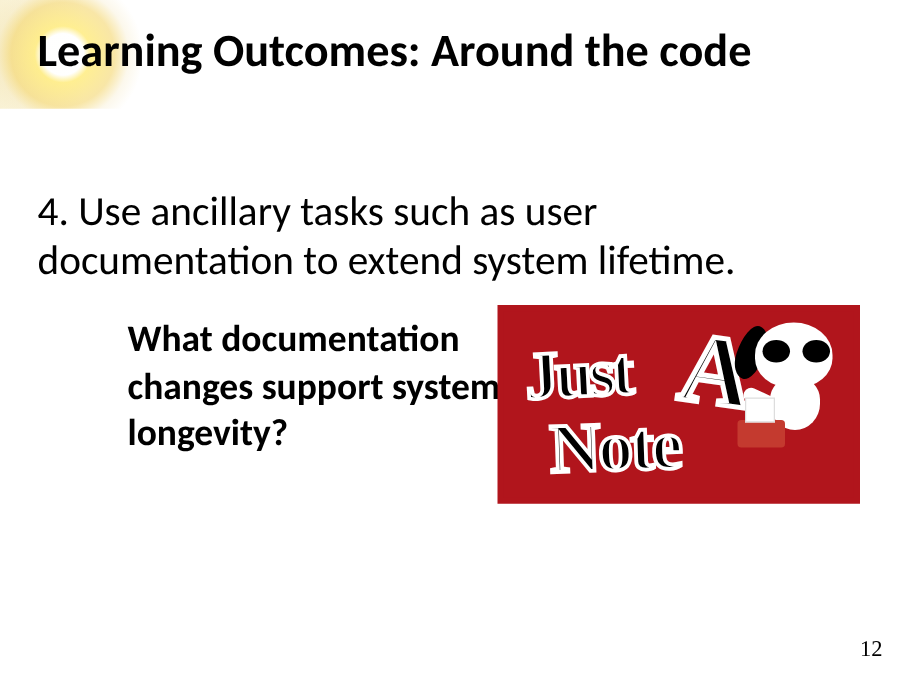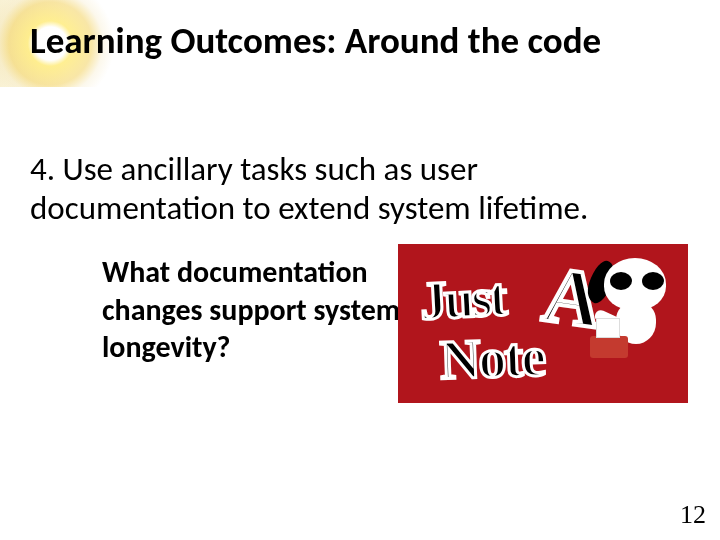--- a/index.html
+++ b/index.html
@@ -153,21 +153,21 @@
     position:absolute;
     left:6px;top:-18px;
     width:22px;height:18px;
     background:#fff;
     border:1px solid #ddd;
   }
   .page-number{
     position:absolute;
     right:14px;bottom:10px;
     font-family:"Times New Roman",serif;
-    font-size:26px;
+    font-size:18px;
     color:#000;
   }
 </style>
 </head>
 <body>
 
 <div class="corner-graphic"></div>
 
 <div class="title">Learning Outcomes: Around the code</div>
 

